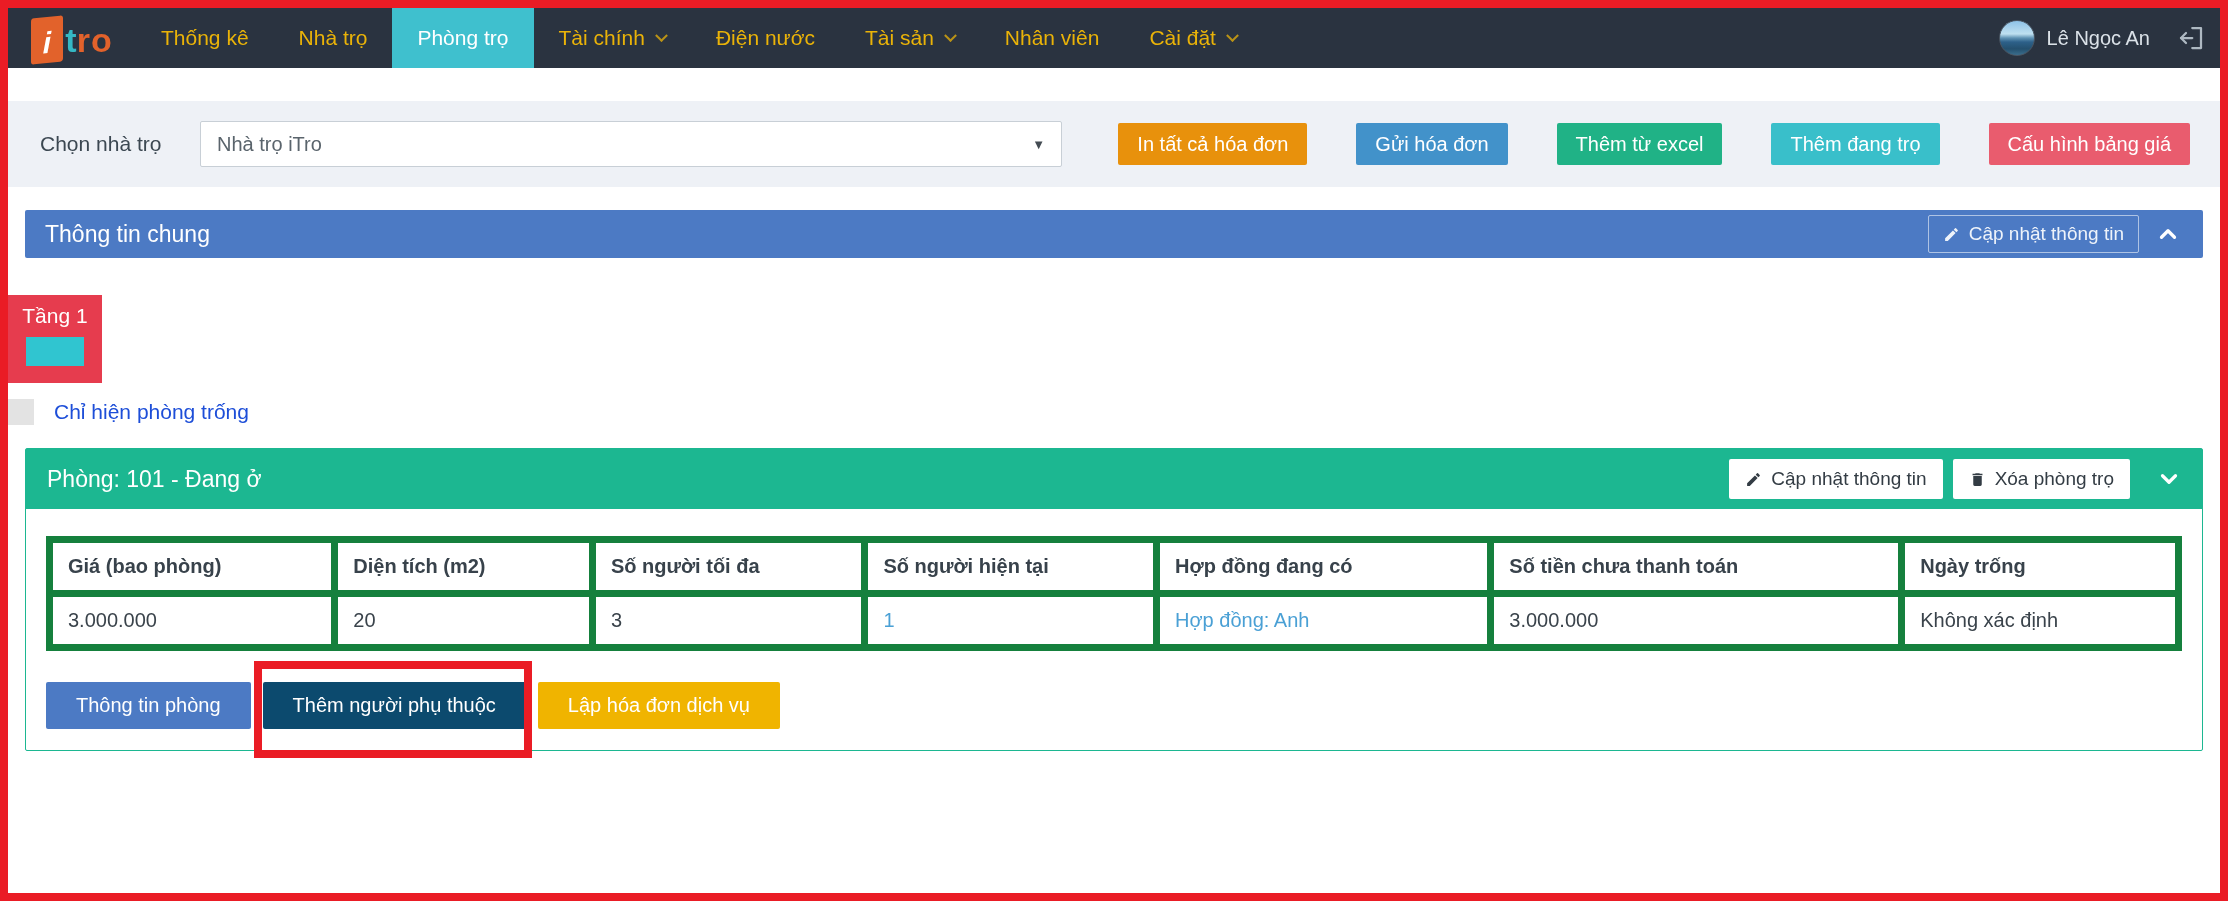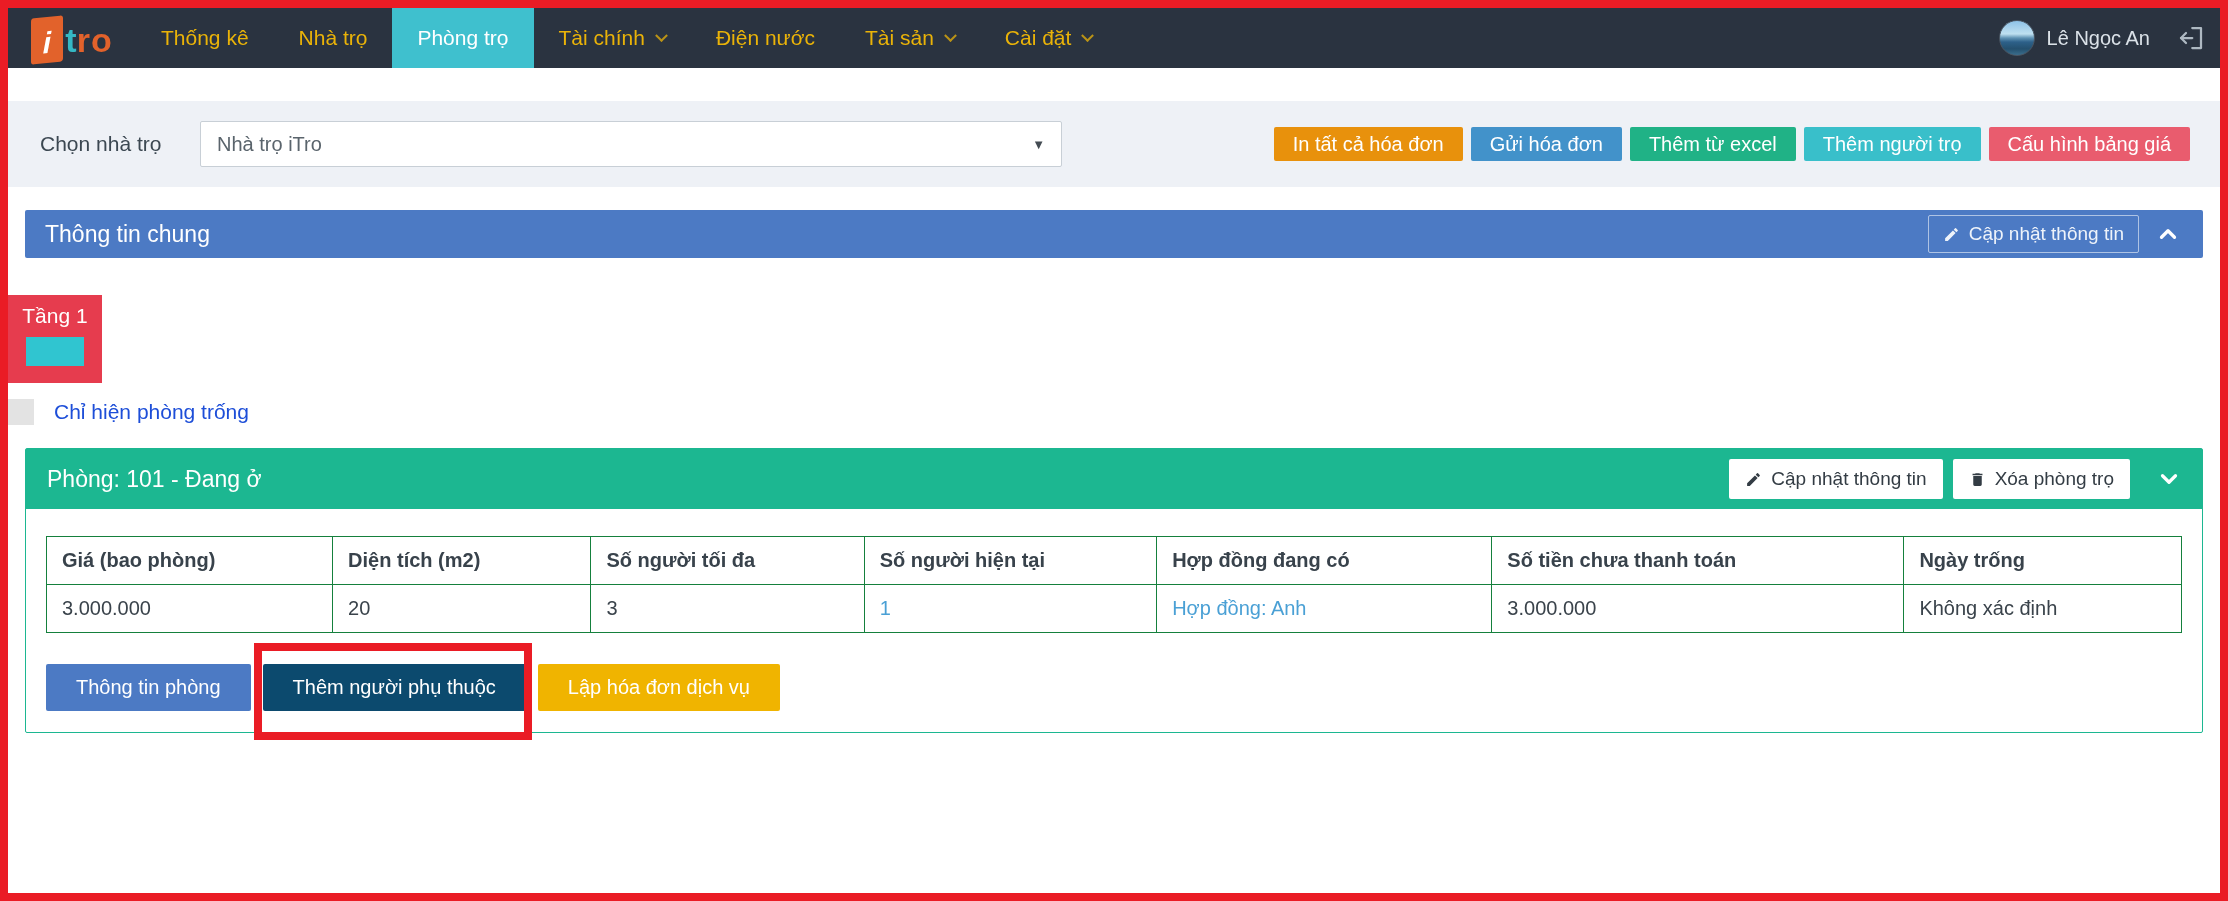--- a/index.html
+++ b/index.html
@@ -66,23 +66,23 @@
   .toolbar-label { font-size:21px; color:#3c4852; width:160px; flex:none; }
   .house-select {
     width:862px; height:46px; background:#ffffff;
     border:1px solid #c8cfd6; border-radius:2px;
     display:flex; align-items:center; padding:0 16px;
     font-size:20px; color:#5a646c; cursor:pointer; flex:none;
   }
   .select-caret { margin-left:auto; font-size:13px; color:#444c53; }
   .toolbar-actions { margin-left:auto; display:flex; gap:8px; }
   .btn {
-    height:34px; border:none; border-radius:2px;
+    height:42px; border:none; border-radius:2px;
     color:#ffffff; font-size:20px; padding:0 19px;
-    font-family:inherit; cursor:pointer; white-space:nowrap;
+    font-family:inherit; cursor:pointer; white-space:nowrap;margin-left:41px;
   }
   .btn-orange { background:#e8910c; }
   .btn-blue   { background:#4292ca; }
   .btn-green  { background:#20b286; }
   .btn-teal   { background:#39bfca; }
   .btn-pink   { background:#e95c6e; }
 
   
   .info-bar {
     margin:23px 17px 0 17px; height:48px; background:#4c7ac4;
@@ -130,21 +130,21 @@
   .room-header-right { margin-left:auto; display:flex; align-items:center; gap:10px; }
   .white-btn {
     background:#ffffff; border:none; border-radius:2px;
     color:#333c44; font-size:19px; padding:9px 16px;
     display:flex; align-items:center; gap:9px;
     font-family:inherit; cursor:pointer; white-space:nowrap;
   }
   .room-body { padding:27px 20px 21px 20px; }
   table.room-table { width:100%; border-collapse:collapse; table-layout:fixed; }
   .room-table th, .room-table td {
-    border:1px solid #15803d; font-size:20px; text-align:left;
+    border:7px solid #15803d; font-size:20px; text-align:left;
     padding:12px 15px; color:#3a434b; font-weight:normal;
   }
   .room-table th { font-weight:600; color:#38424b; }
   .cell-link { color:#4aa0d5; cursor:pointer; }
   .room-actions { margin-top:31px; display:flex; align-items:center; gap:12px; }
   .action-btn {
     height:47px; border:none; border-radius:2px; color:#ffffff;
     font-size:20px; padding:0 30px; font-family:inherit; cursor:pointer;
     white-space:nowrap;
   }
@@ -187,20 +187,23 @@
       <a class="nav-item">
           <span>Tài chính</span>
           <span class="nav-caret"></span>
         </a>
       <a class="nav-item">
           <span>Điện nước</span>
         </a>
       <a class="nav-item">
           <span>Tài sản</span>
           <span class="nav-caret"></span>
+        </a>
+      <a class="nav-item">
+          <span>Nhân viên</span>
         </a>
       <a class="nav-item">
           <span>Cài đặt</span>
           <span class="nav-caret"></span>
         </a>
     </div>
     <div class="nav-user">
       <span class="avatar"></span>
       <span class="username">Lê Ngọc An</span>
       <span class="logout">
@@ -216,21 +219,21 @@
   <section class="toolbar">
     <span class="toolbar-label">Chọn nhà trọ</span>
     <div class="house-select">
       <span>Nhà trọ iTro</span>
       <span class="select-caret">▼</span>
     </div>
     <div class="toolbar-actions">
       <button class="btn btn-orange">In tất cả hóa đơn</button>
       <button class="btn btn-blue">Gửi hóa đơn</button>
       <button class="btn btn-green">Thêm từ excel</button>
-      <button class="btn btn-teal">Thêm người trọ</button>
+      <button class="btn btn-teal">Thêm đang trọ</button>
       <button class="btn btn-pink">Cấu hình bảng giá</button>
     </div>
   </section>
 
   <section class="info-bar">
     <span class="info-title">Thông tin chung</span>
     <div class="info-right">
       <button class="outline-btn">
         <svg width="17" height="17" viewBox="0 0 24 24" fill="currentColor">
             <path d="M3 17.25V21h3.75L17.8 9.94l-3.75-3.75L3 17.25zM20.7 7.04a1 1 0 0 0 0-1.41l-2.34-2.34a1 1 0 0 0-1.41 0l-1.83 1.83 3.75 3.75 1.83-1.83z"></path>

